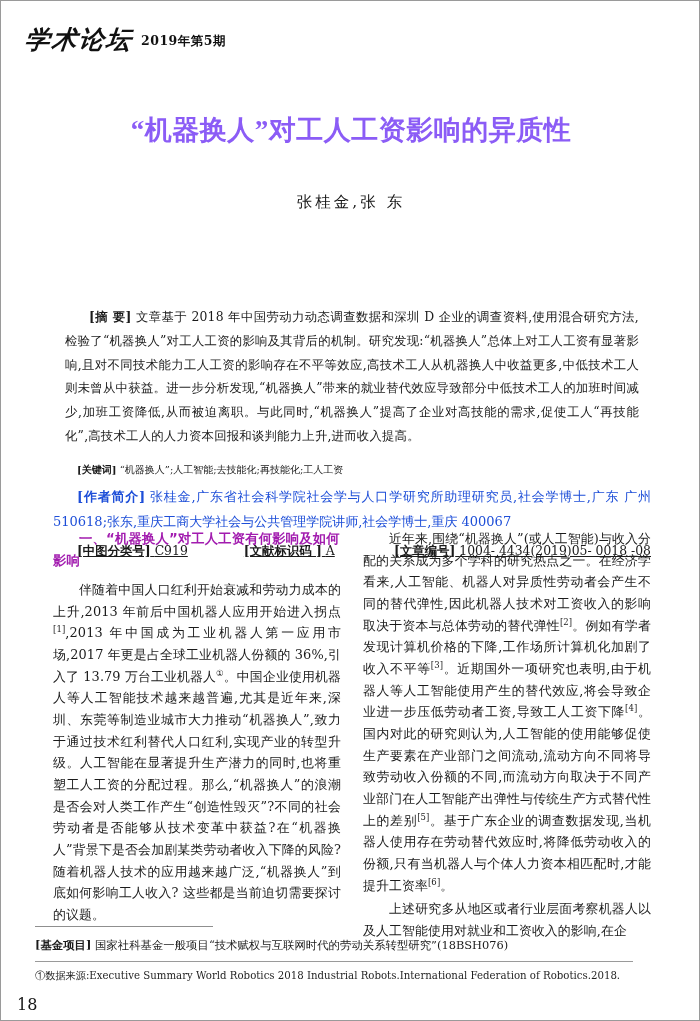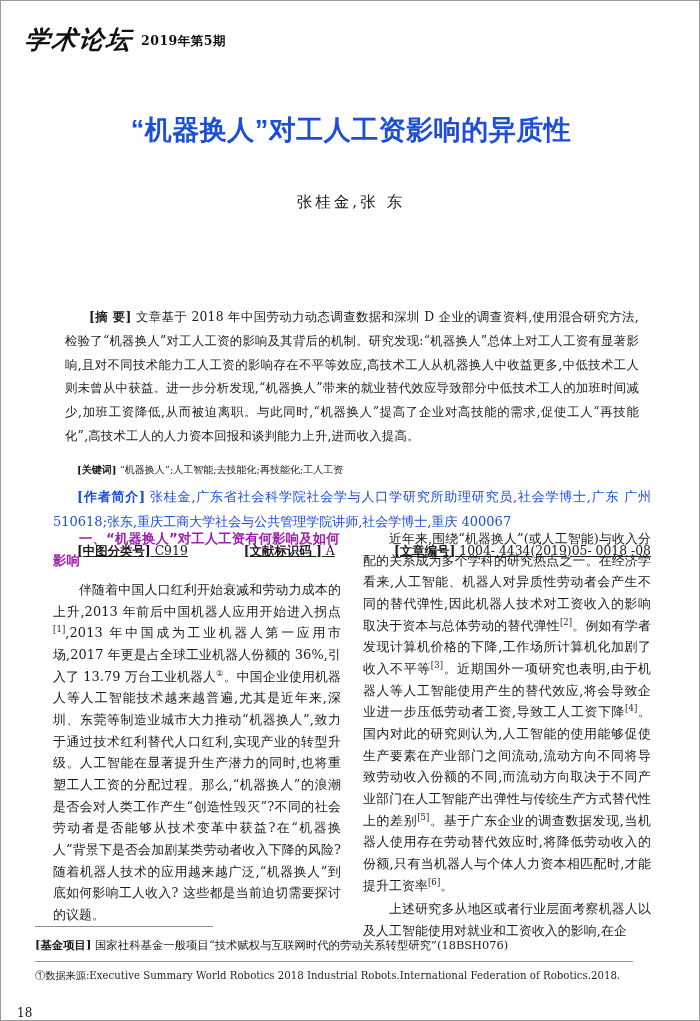--- a/index.html
+++ b/index.html
@@ -50,25 +50,25 @@
 
   
   .title-block {
     position: absolute;
     top: 110px;
     left: 0;
     width: 700px;
     text-align: center;
   }
   .paper-title {
-    font-family: Liberation Sans, sans-serif;
+    font-family: Liberation Serif, serif;
     font-size: 27px;
     font-weight: bold;
     line-height: 1.45;
-    color: #1d4ed8;
+    color: #8b5cf6;
     letter-spacing: 0.5px;
     margin: 0;
   }
   .authors {
     margin-top: 42px;
     font-family: "DejaVu Serif", "Liberation Serif", serif;
     font-size: 15.5px;
     letter-spacing: 3px;
     color: #161616;
   }
@@ -188,22 +188,22 @@
   }
   .footnote-line {
     font-size: 10.2px;
     line-height: 1.55;
     color: #1f1f1f;
     margin: 0;
   }
   .page-number {
     position: absolute;
     left: 16px;
-    bottom: 0;
-    font-size: 12px;
+    bottom: 6px;
+    font-size: 16px;
     color: #151515;
     font-family: "DejaVu Serif", "Liberation Serif", serif;
   }
 </style>
 </head>
 <body>
 
 <div class="page">
 
   <div class="masthead">

